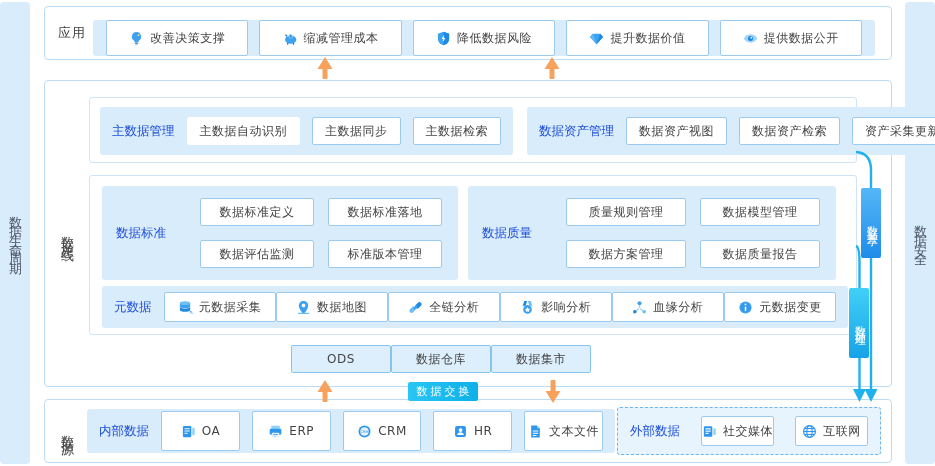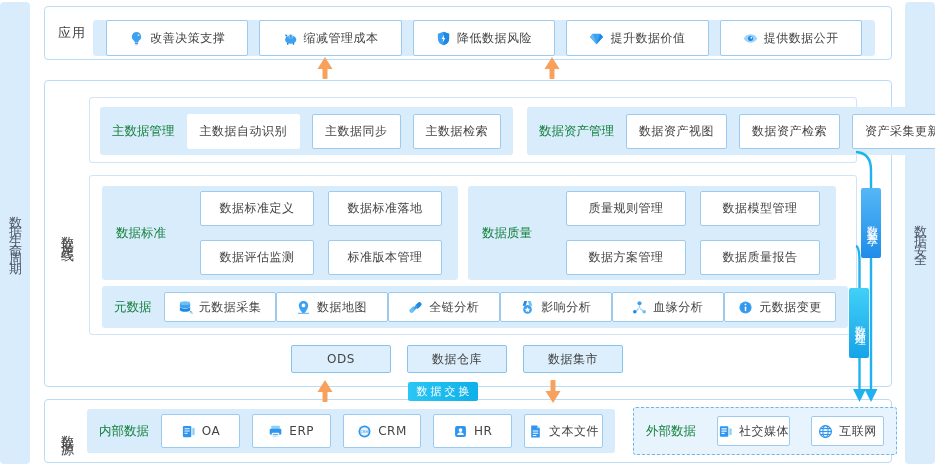--- a/index.html
+++ b/index.html
@@ -35,26 +35,26 @@
     font-size:13px;color:#444;
   }
   .box-label.horiz{writing-mode:horizontal-tb;letter-spacing:1px;}
   .box-label .v-text{letter-spacing:4px;color:#444;}
   
   .panel{
     background:#d9ecfb;border-radius:3px;
     display:flex;align-items:center;gap:12px;padding:0 12px;
     box-sizing:border-box;
   }
-  .panel-label{font-size:12.5px;color:#15803d;white-space:nowrap;flex:0 0 auto;}
+  .panel-label{font-size:12.5px;color:#1d4ed8;white-space:nowrap;flex:0 0 auto;}
   
   .btn{
     display:flex;align-items:center;justify-content:center;gap:6px;
     background:#fff;border:1px solid #9dcbf0;border-radius:2px;
-    height:35px;font-size:12px;color:#444;white-space:nowrap;
+    height:28px;font-size:12px;color:#444;white-space:nowrap;
     box-sizing:border-box;cursor:pointer;
   }
   .btn.flat{border-color:#fff;}
   .btn .icon{display:inline-flex;flex:0 0 auto;}
   .btn .icon svg{width:15px;height:15px;display:block;}
   .btn-label{letter-spacing:.5px;}
   
   .app-strip{
     position:absolute;left:48px;top:13px;right:16px;height:36px;
     background:#d9ecfb;border-radius:3px;
@@ -71,27 +71,27 @@
   .row1 .btn{padding:0 12px;}
   .row2{left:44px;top:94px;width:768px;height:160px;}
   .sub-panel{position:absolute;height:94px;display:flex;align-items:center;padding:0 6px 0 14px;}
   .std-panel{left:12px;top:10px;width:356px;}
   .quality-panel{left:378px;top:10px;width:368px;}
   .sub-panel .panel-label{margin-right:12px;}
   .grid2{flex:1;display:grid;grid-template-columns:1fr 1fr;column-gap:14px;row-gap:14px;padding:10px 10px;}
   .meta-panel{position:absolute;left:12px;top:110px;width:746px;height:42px;padding:0 12px;}
   .meta-panel .btn{flex:1;height:30px;}
   
-  .storage-row{position:absolute;left:246px;top:264px;display:flex;gap:16px;}
+  .storage-row{position:absolute;left:246px;top:264px;display:flex;}
   .storage-row .btn{width:100px;height:28px;background:#ddeffc;border-color:#86c3ed;}
   
   .internal-panel{position:absolute;left:42px;top:9px;width:528px;height:44px;}
-  .internal-panel .btn{flex:1;height:34px;}
+  .internal-panel .btn{flex:1;height:40px;}
   .external-panel{
-    position:absolute;left:588px;top:7px;width:264px;height:48px;
+    position:absolute;left:572px;top:7px;width:264px;height:48px;
     background:#e7f3fd;border:1px dashed #6cb5ee;border-radius:3px;
     display:flex;align-items:center;gap:12px;padding:0 12px;box-sizing:border-box;
   }
   .external-panel .btn{flex:1;height:30px;margin-left:9px;}
   
   .flow-badge{
     position:absolute;width:20px;color:#fff;border-radius:2px;
     display:flex;align-items:center;justify-content:center;z-index:6;
   }
   .flow-badge .v-text{font-size:11px;letter-spacing:3px;color:#fff;}

